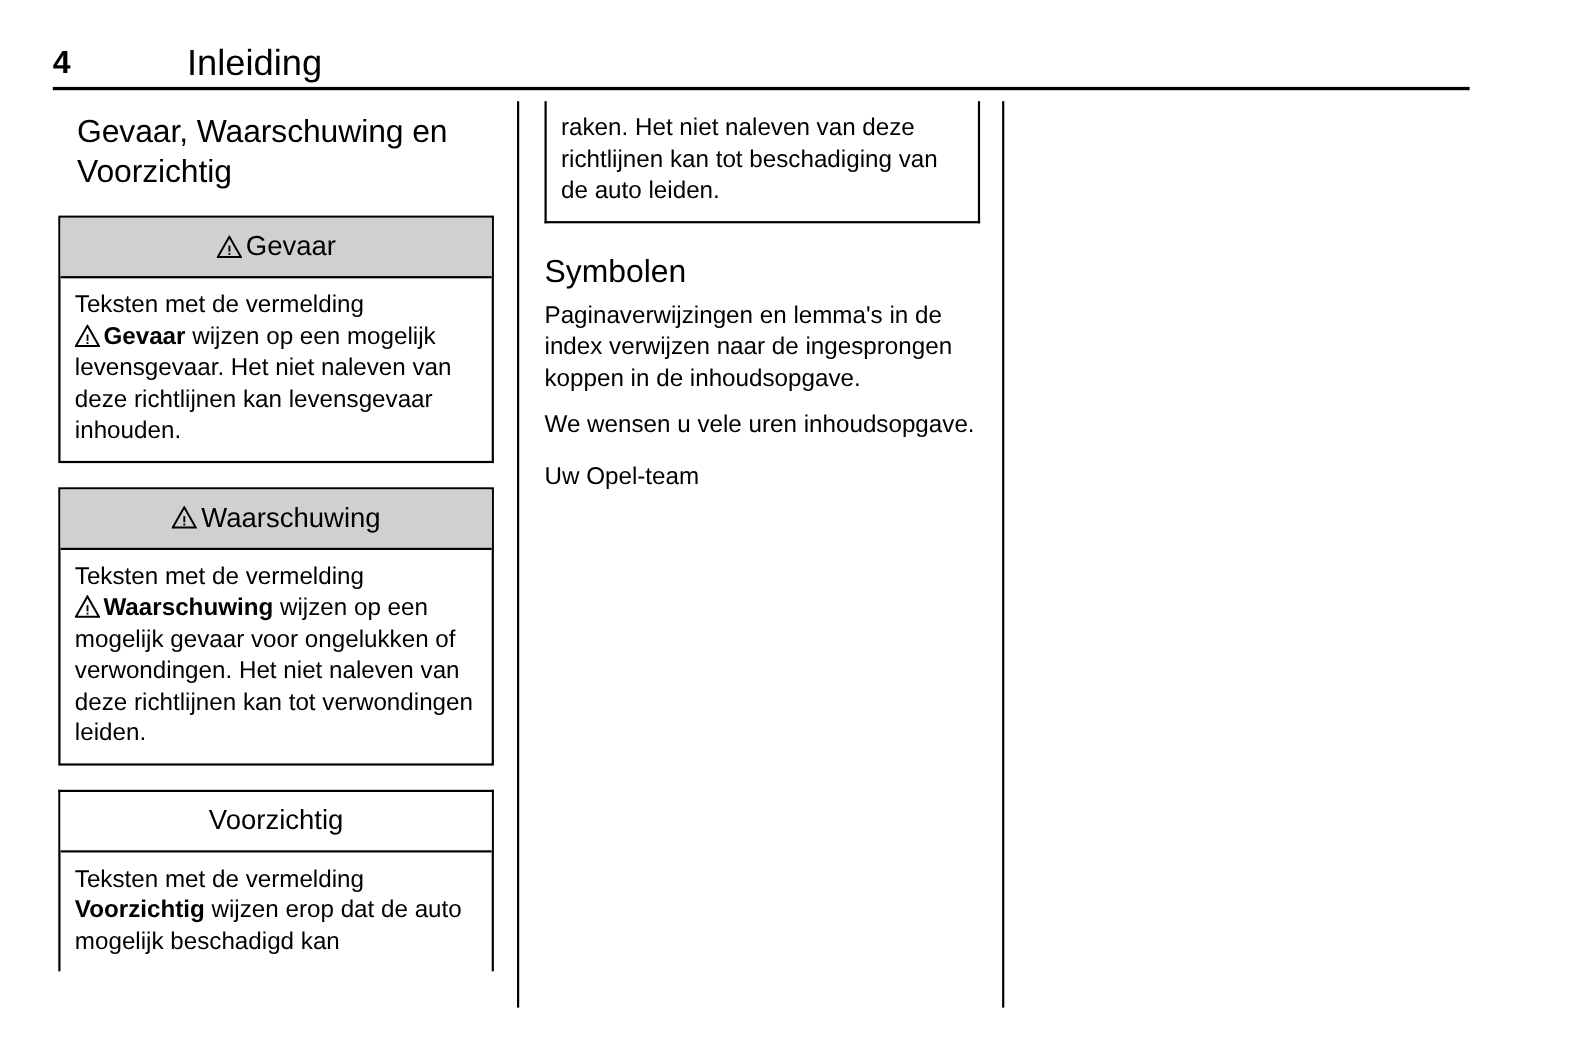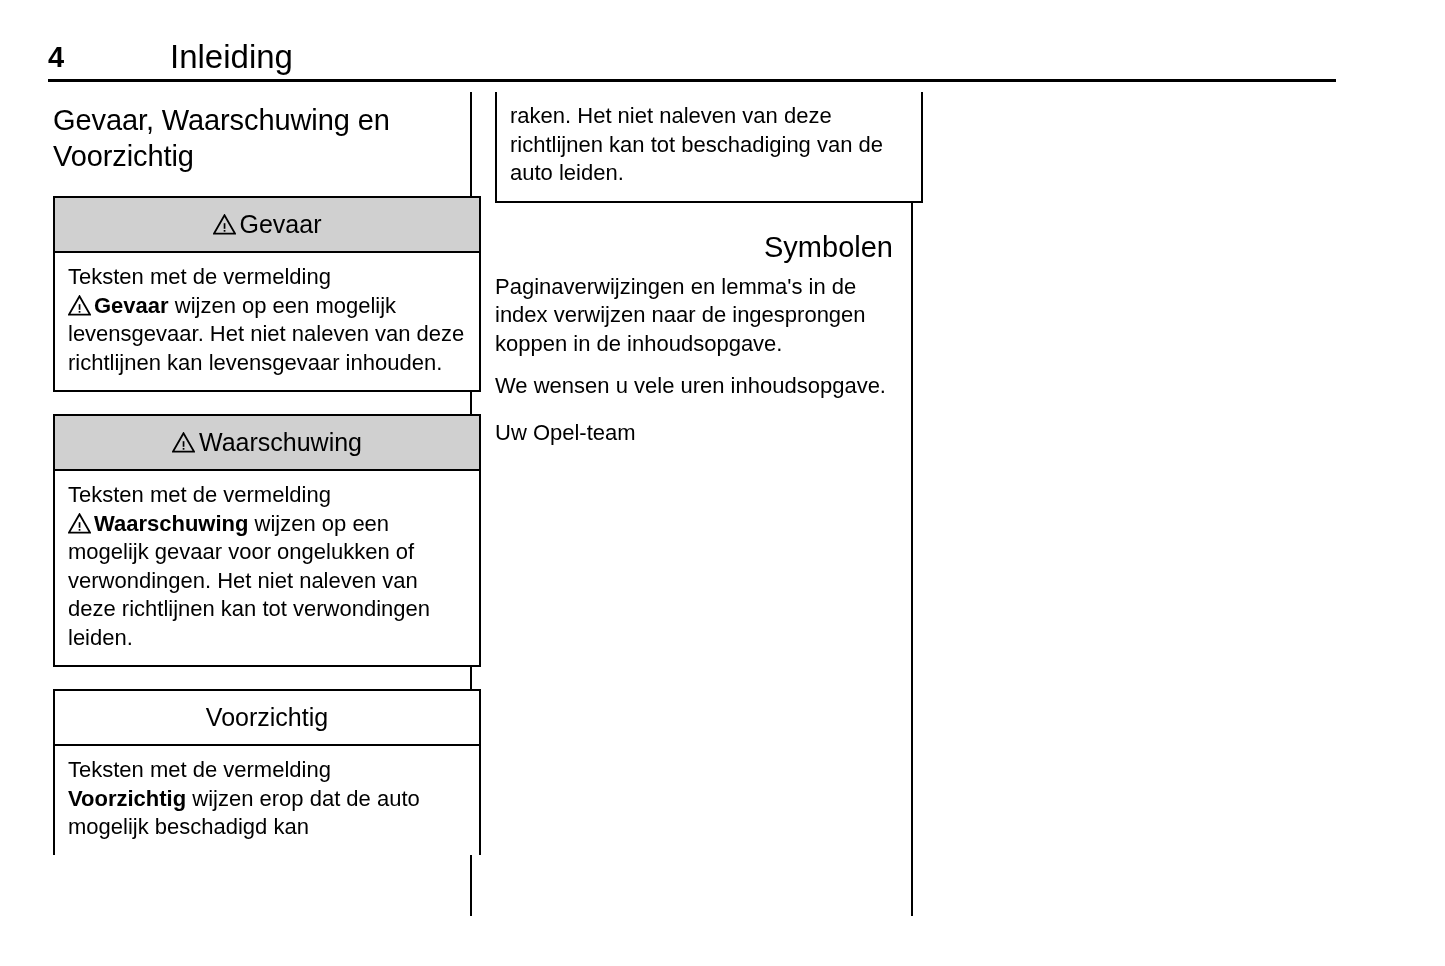--- a/index.html
+++ b/index.html
@@ -71,31 +71,31 @@
     width: 398px;
   }
   #column-left  { left: 53px; }
   #column-mid   { left: 495px; }
 
   
   .section-heading {
     font-size: 29px;
     font-weight: normal;
     line-height: 36px;
-    margin: 10px 0 0 0;
+    margin: 10px 0 0 17px;
     letter-spacing: -0.1px;
   }
 
   
   .notice {
     border: 2px solid #000000;
     margin-top: 22px;
     background: #ffffff;
     box-sizing: border-box;
-    width: 428px;
+    width: 396px;
   }
   .notice-title {
     border-bottom: 2px solid #000000;
     text-align: center;
     font-size: 25px;
     line-height: 30px;
     padding: 11px 8px 12px 8px;
     background: #d0d0d0;
     display: flex;
     align-items: center;
@@ -146,21 +146,20 @@
     vertical-align: -3px;
   }
   .arrow-hollow svg, .arrow-solid svg { display: block; }
 
   
   .sub-heading {
     font-size: 29px;
     font-weight: normal;
     line-height: 34px;
     margin: 27px 0 9px 0;
-    text-align: right;
   }
   .para {
     font-size: 22px;
     line-height: 28.5px;
     margin: 0 0 14px 0;
   }
   .para.signoff {
     font-weight: normal;
     margin-top: 18px;
   }

